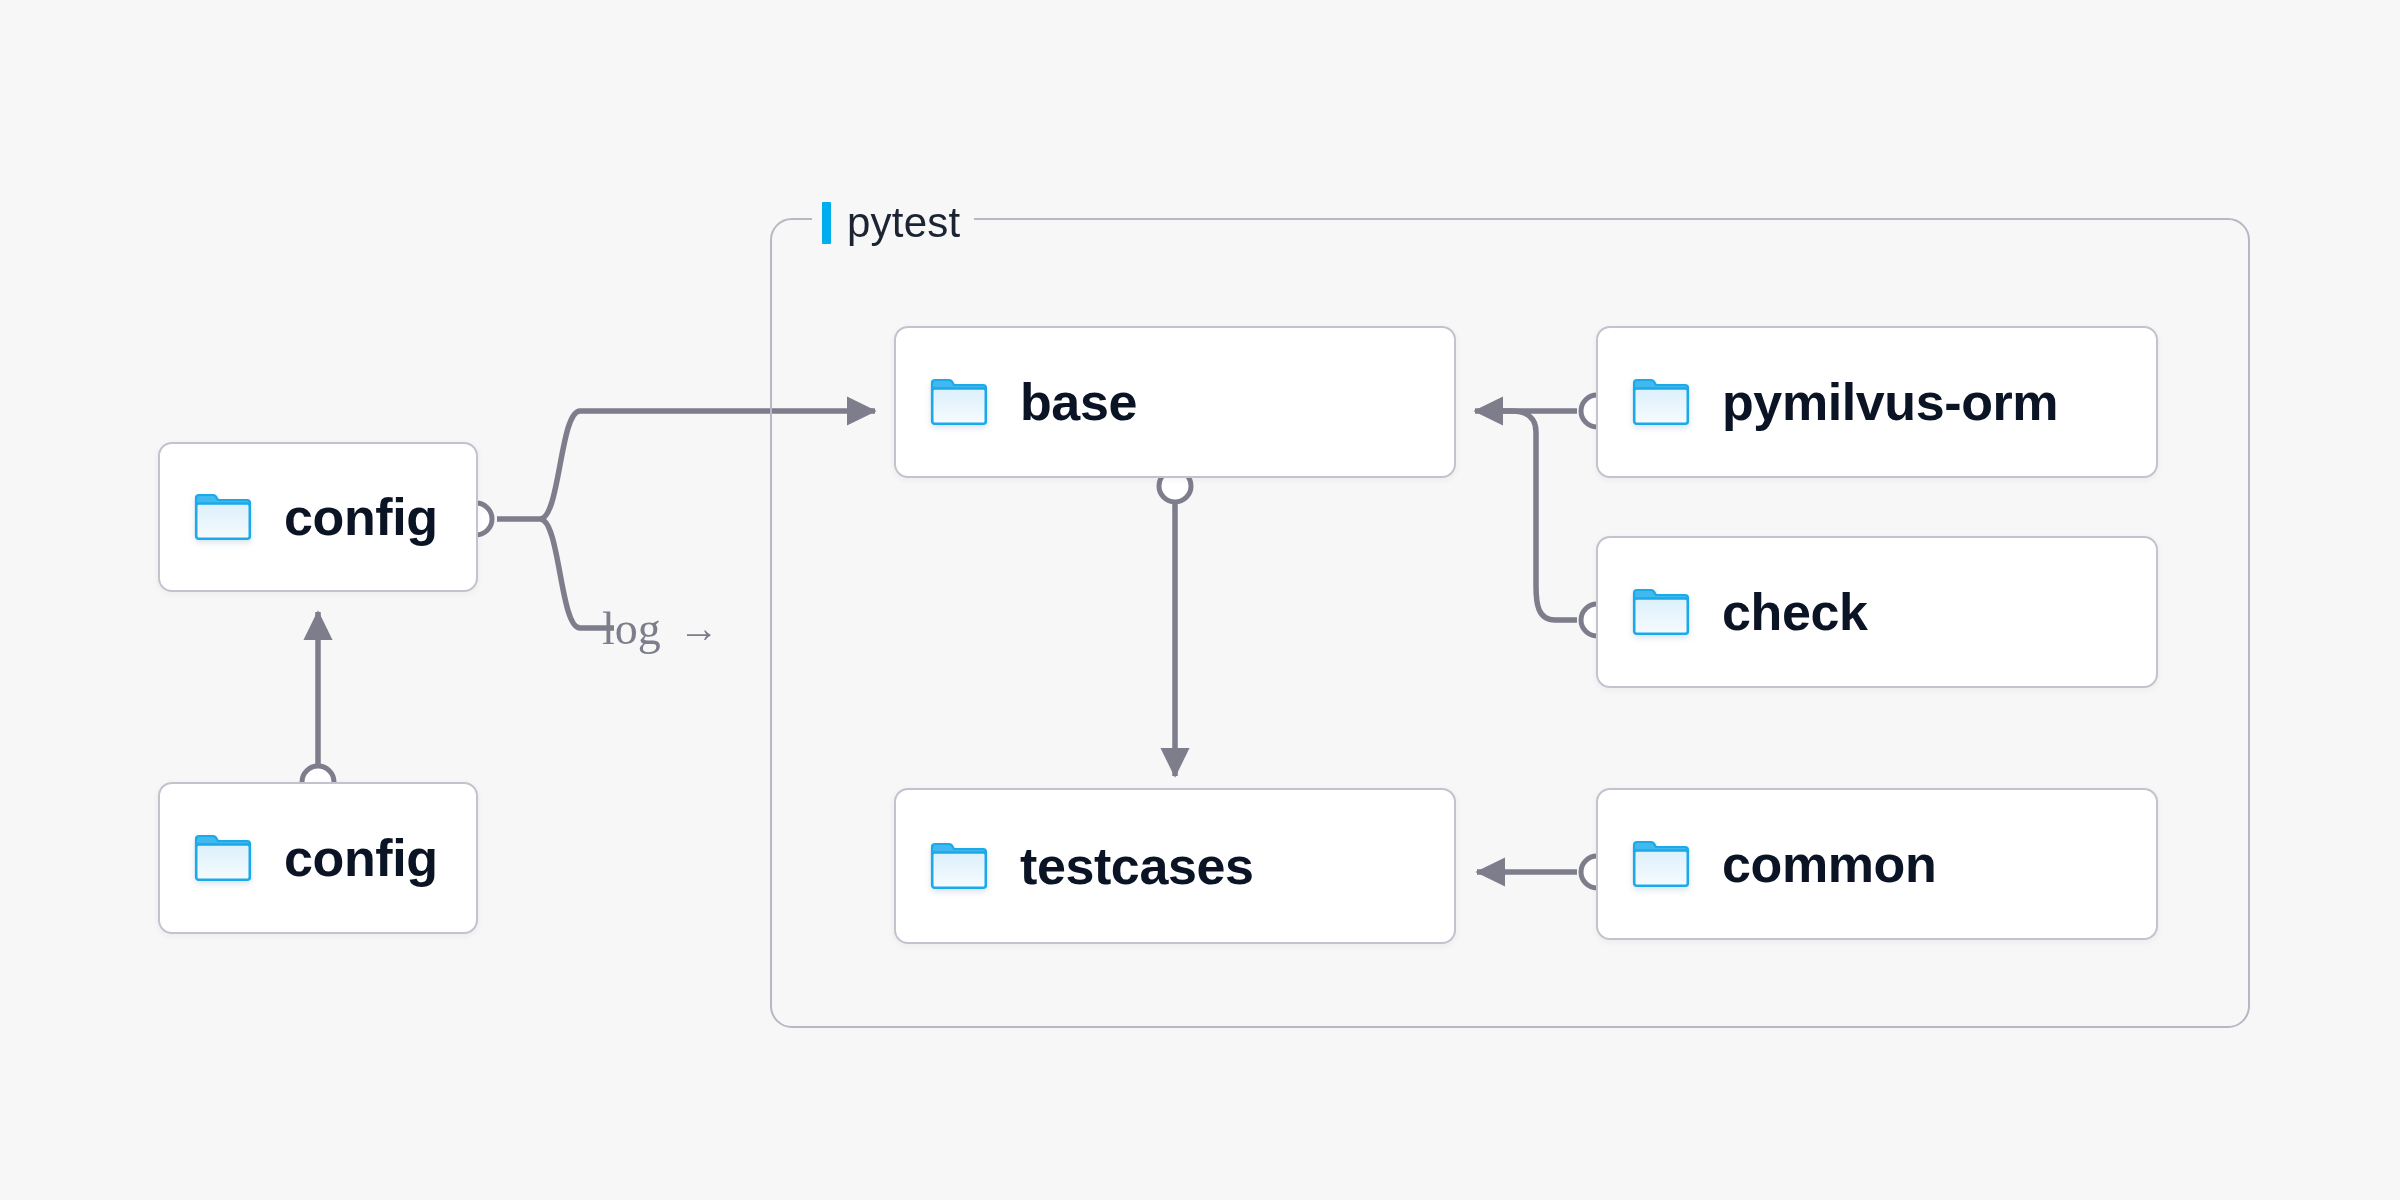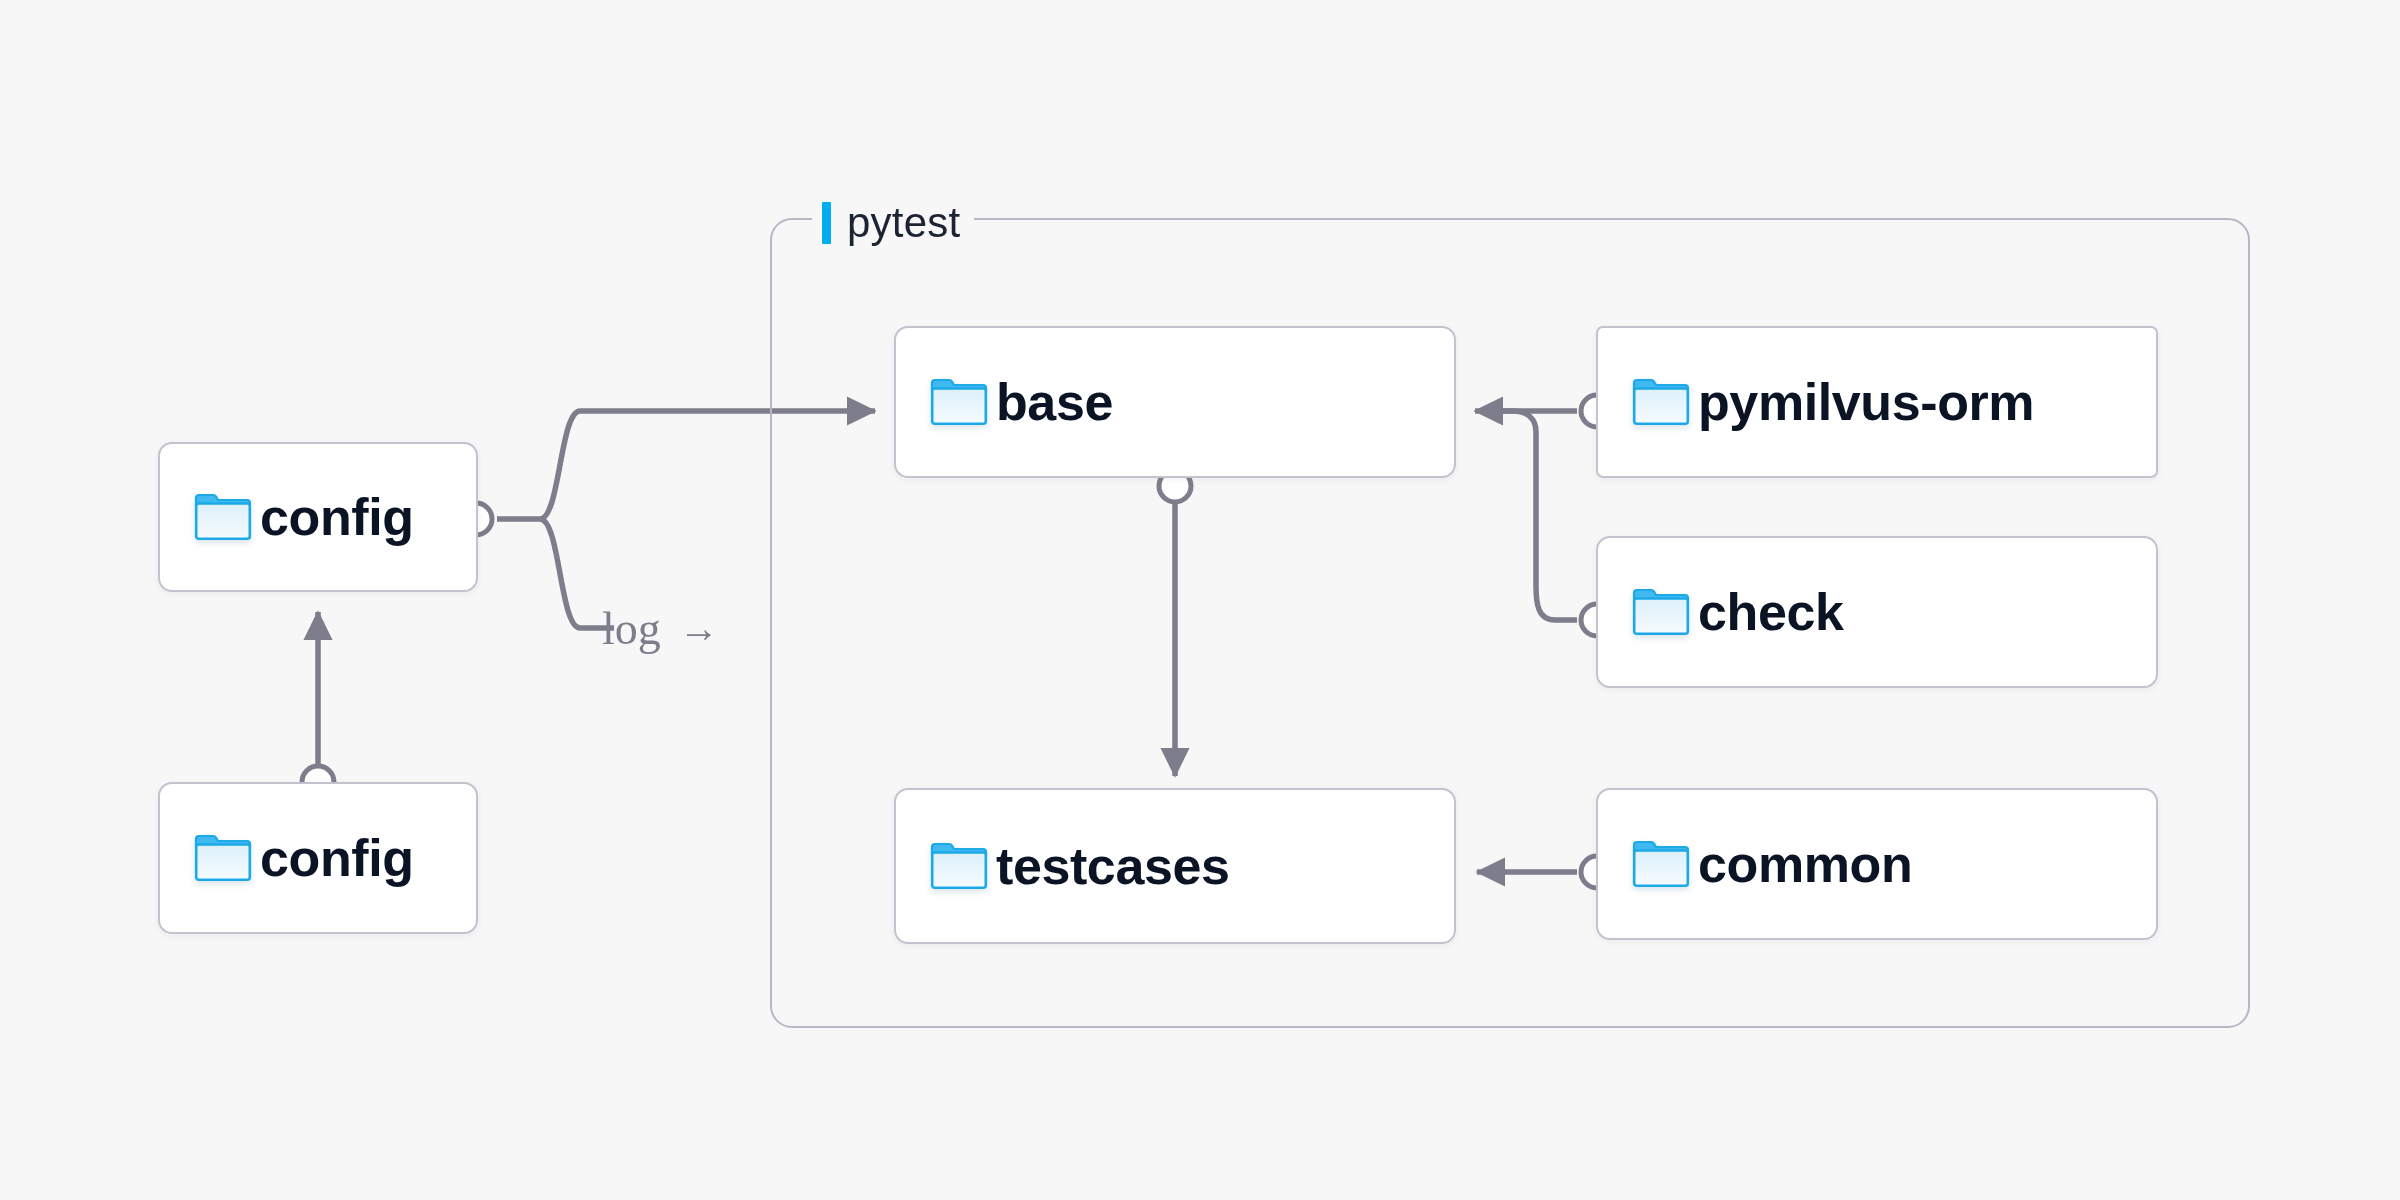--- a/index.html
+++ b/index.html
@@ -59,21 +59,21 @@
   .node {
     position: absolute;
     box-sizing: border-box;
     background: #ffffff;
     border: 2.2px solid #c4c2ce;
     border-radius: 14px;
     box-shadow: 0 2px 7px rgba(40,40,60,0.055);
     display: flex;
     align-items: center;
     padding-left: 34px;
-    gap: 8px;
+    gap: 32px;
   }
   .node .label {
     font-size: 52px;
     font-weight: 700;
     color: #0b1425;
     letter-spacing: -0.4px;
     white-space: nowrap;
     line-height: 1;
   }
 
@@ -194,21 +194,21 @@
   <div class="node" style="left:894px; top:788px; width:562px; height:156px;text-align:right;">
     <span class="folder-icon">
       <svg width="58" height="48" viewBox="0 0 58 48">
         <path d="M2,9 L2,5 C2,3.3 3.3,2 5,2 L19,2 C20.6,2 21.9,3 22.6,4.4 L24,7 L53,7 C54.7,7 56,8.3 56,10 L56,13 L2,13 Z" fill="#3fb9ef" stroke="#1ca9e8" stroke-width="2.2" stroke-linejoin="round"></path>
         <rect x="2.2" y="10.5" width="53.6" height="35.3" rx="2.5" fill="url(#folderGrad)" stroke="#1ca9e8" stroke-width="2.6"></rect>
       </svg>
     </span>
     <span class="label">testcases</span>
   </div>
 
-  <div class="node" style="left:1596px; top:326px; width:562px; height:152px;border-radius:7px;">
+  <div class="node" style="left:1596px; top:326px; width:562px; height:152px;">
     <span class="folder-icon">
       <svg width="58" height="48" viewBox="0 0 58 48">
         <path d="M2,9 L2,5 C2,3.3 3.3,2 5,2 L19,2 C20.6,2 21.9,3 22.6,4.4 L24,7 L53,7 C54.7,7 56,8.3 56,10 L56,13 L2,13 Z" fill="#3fb9ef" stroke="#1ca9e8" stroke-width="2.2" stroke-linejoin="round"></path>
         <rect x="2.2" y="10.5" width="53.6" height="35.3" rx="2.5" fill="url(#folderGrad)" stroke="#1ca9e8" stroke-width="2.6"></rect>
       </svg>
     </span>
     <span class="label">pymilvus-orm</span>
   </div>
 
   <div class="node" style="left:1596px; top:536px; width:562px; height:152px;">

